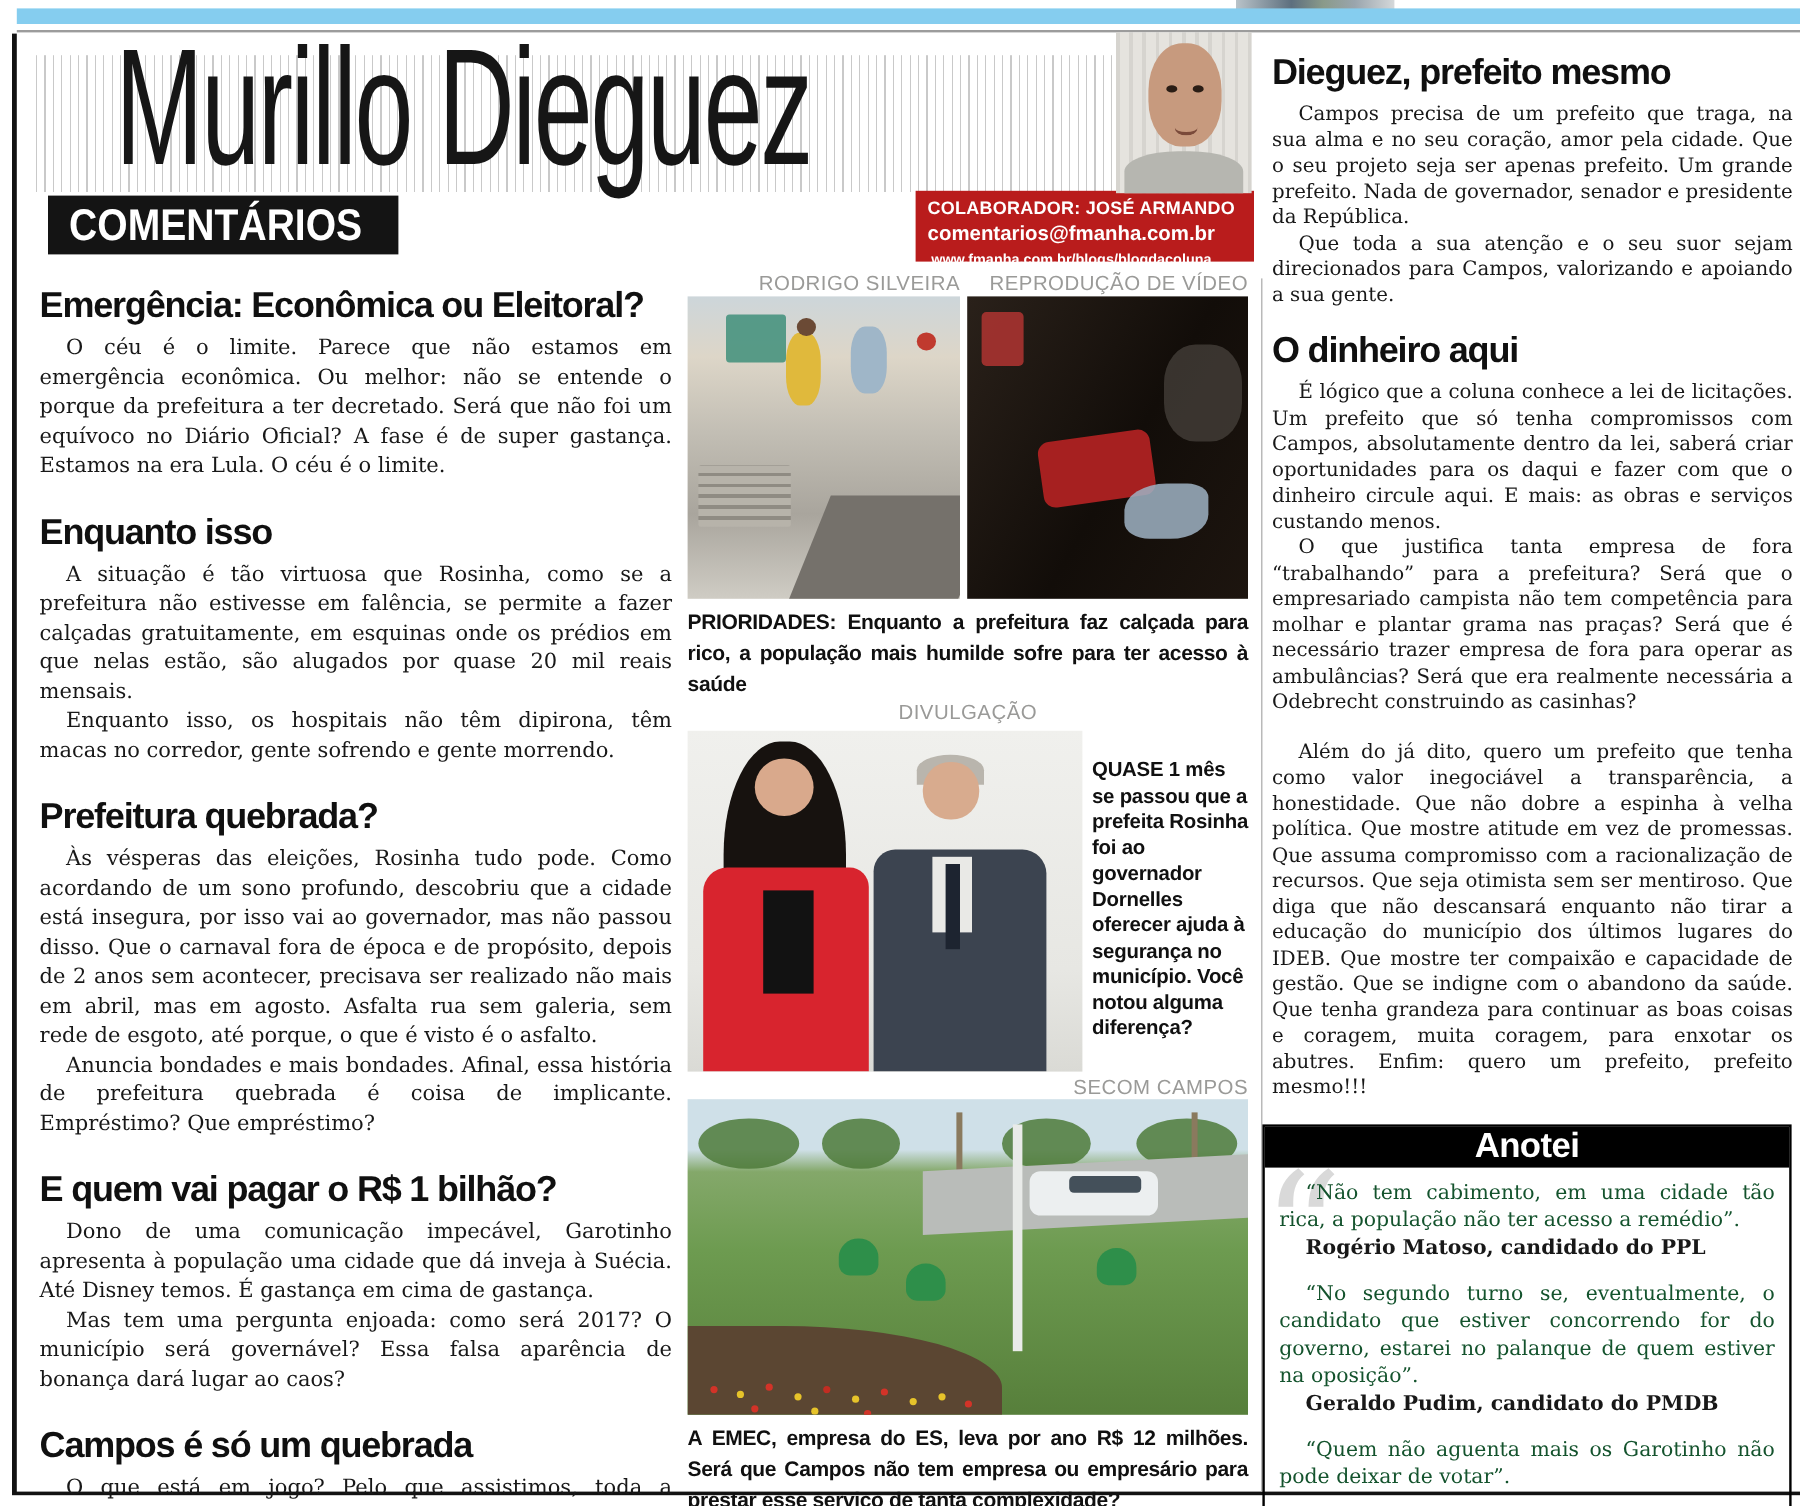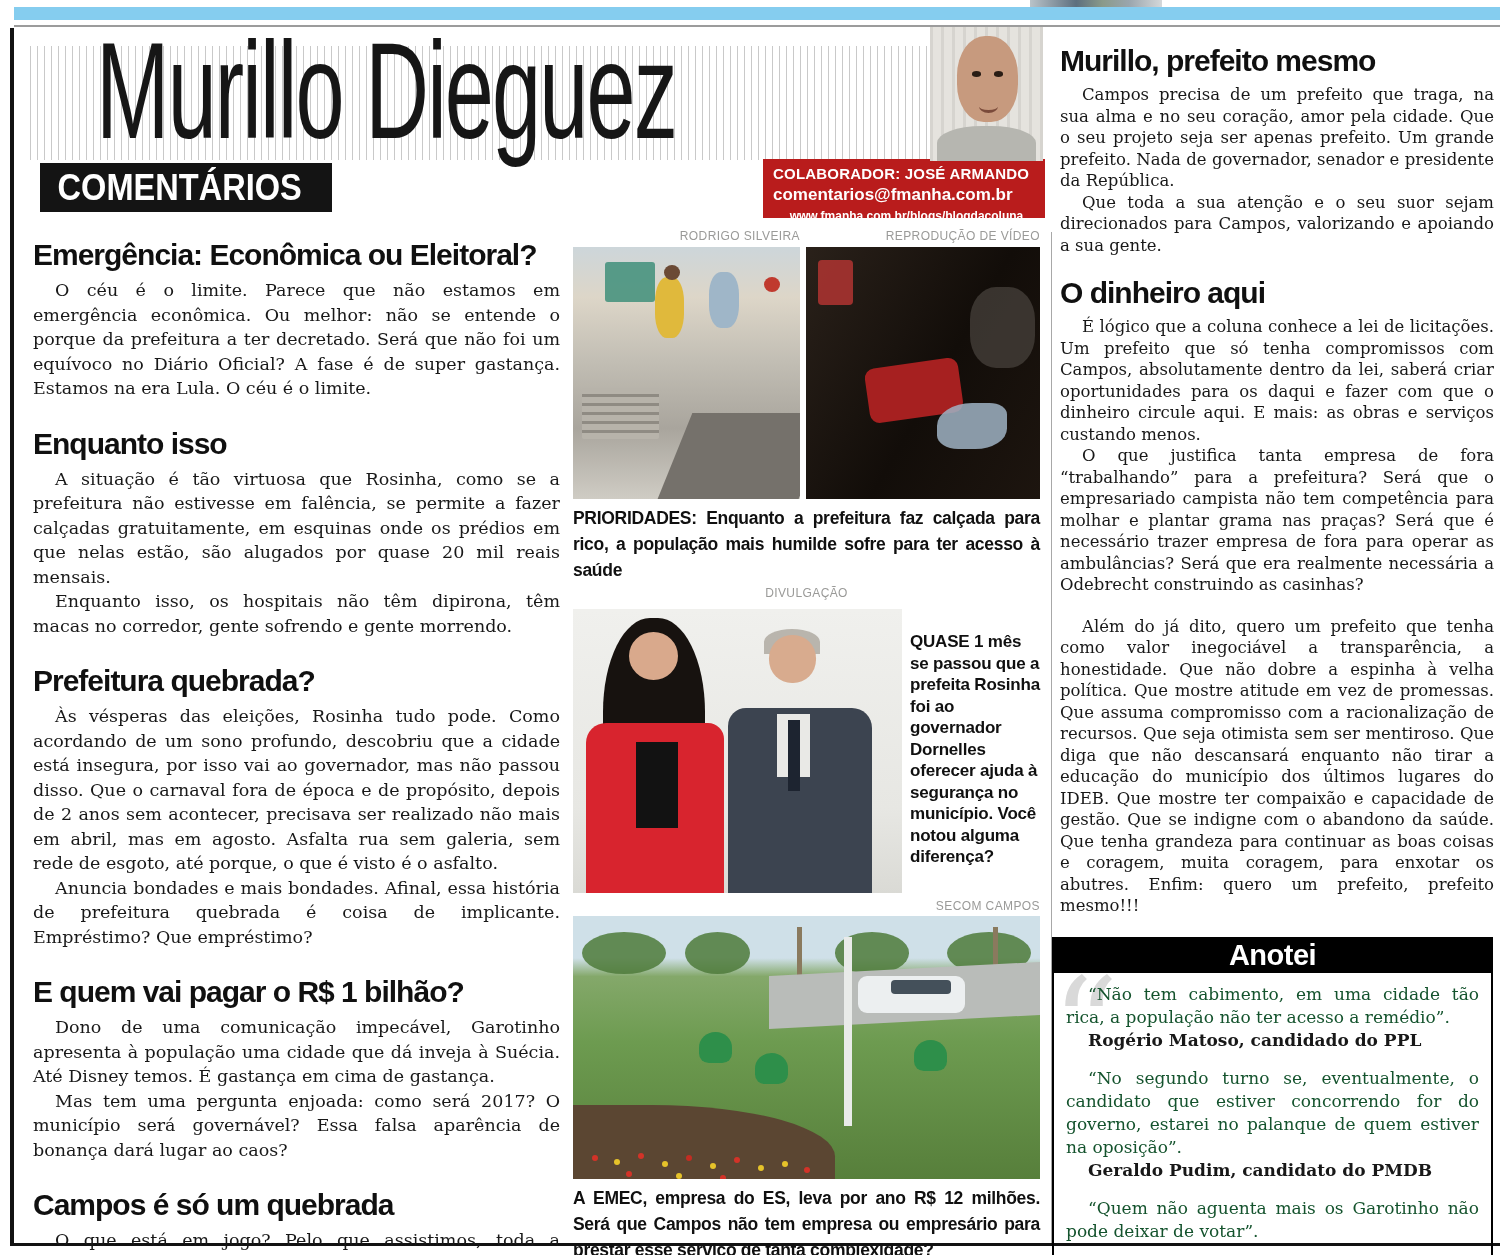--- a/index.html
+++ b/index.html
@@ -19,21 +19,21 @@
   .page-title{position:absolute;left:96px;top:20px;font-size:138px;line-height:140px;
       font-weight:400;color:#161616;white-space:nowrap;letter-spacing:-3px;
       transform:scaleX(0.64);transform-origin:left top;}
   .section-bar{position:absolute;left:40px;top:163px;width:292px;height:49px;background:#141414;}
   .section-bar span{display:inline-block;color:#fff;font-size:37px;font-weight:bold;
       line-height:49px;padding-left:20px;letter-spacing:0;transform:scaleX(0.88);transform-origin:left center;}
   .collab-box{position:absolute;left:763px;top:159px;width:282px;height:59px;background:#b91c1c;
       box-sizing:border-box;padding:6px 8px 0 10px;color:#fff;}
   .collab-label{font-size:15px;font-weight:bold;letter-spacing:.2px;margin-bottom:3px;}
   .collab-email{font-size:17px;font-weight:bold;margin-bottom:4px;}
-  .collab-url{font-size:12px;font-weight:bold;padding-left:3px;text-align:center;}
+  .collab-url{font-size:12px;font-weight:bold;padding-left:3px;}
 
   
   .columnist-photo{position:absolute;left:930px;top:27px;width:113px;height:134px;overflow:hidden;
       background:repeating-linear-gradient(90deg,#d6d4cf 0 3px,#e5e3de 3px 11px);}
   .head-shape{position:absolute;left:24%;top:7%;width:54%;height:64%;background:#c79a7e;
       border-radius:46% 46% 44% 44%;}
   .eye-shape{position:absolute;width:8%;height:4%;background:#2a1d15;border-radius:50%;}
   .mouth-shape{position:absolute;left:43%;top:54%;width:17%;height:8%;
       border-bottom:3px solid #7a4a3a;border-radius:0 0 50% 50%;}
   .shirt-shape{position:absolute;left:6%;bottom:-2%;width:88%;height:28%;background:#b6b6b0;
@@ -49,21 +49,21 @@
   .article h2{margin:0 0 6px 0;font-size:30px;line-height:34px;font-weight:bold;
       letter-spacing:-1px;color:#101010;}
   .article p{margin:0;font-family:"DejaVu Serif",serif;text-align:justify;text-indent:22px;color:#181818;}
   .left-col .article p{font-size:17.5px;line-height:24.5px;}
   .left-col .article{margin-bottom:26px;}
   .right-col .article p{font-size:16.5px;line-height:21.5px;}
   .right-col .article{margin-bottom:20px;}
 
   
   .mid-col{position:absolute;left:573px;top:229px;width:467px;}
-  .credit{font-size:12px;color:#9a9a98;letter-spacing:.4px;line-height:15px;}
+  .credit{font-size:17px;color:#9a9a98;letter-spacing:.4px;line-height:15px;}
   .credit-row{display:flex;justify-content:space-between;margin-bottom:3px;}
   .credit-row .credit{text-align:right;}
   .credit-row .credit:first-child{width:227px;}
   .credit-row .credit:last-child{width:234px;}
   .photo{position:relative;overflow:hidden;}
   .photo-row{display:flex;gap:6px;}
   .caption{font-weight:bold;font-size:17.5px;line-height:26px;letter-spacing:-.3px;
       color:#101010;margin-top:6px;text-align:justify;}
   .credit-center{text-align:center;margin:3px 0 2px 0;}
   .credit-right{text-align:right;margin:6px 0 2px 0;}
@@ -246,21 +246,21 @@
       <div class="shape worker-green w2"></div>
       <div class="shape worker-green w3"></div>
       <div class="shape flowerbed"></div>
       <div class="shape flower-dots"></div>
     </div>
     <div class="caption">A EMEC, empresa do ES, leva por ano R$ 12 milhões. Será que Campos não tem empresa ou empresário para prestar esse serviço de tanta complexidade?</div>
   </div>
 
   <div class="right-col">
     <section class="article">
-      <h2>Murillo, prefeito mesmo</h2>
+      <h2>Dieguez, prefeito mesmo</h2>
       <p>Campos precisa de um prefeito que traga, na sua alma e no seu coração, amor pela cidade. Que o seu projeto seja ser apenas prefeito. Um grande prefeito. Nada de governador, senador e presidente da República.</p>
       <p>Que toda a sua atenção e o seu suor sejam direcionados para Campos, valorizando e apoiando a sua gente.</p>
     </section>
     <section class="article">
       <h2>O dinheiro aqui</h2>
       <p>É lógico que a coluna conhece a lei de licitações. Um prefeito que só tenha compromissos com Campos, absolutamente dentro da lei, saberá criar oportunidades para os daqui e fazer com que o dinheiro circule aqui. E mais: as obras e serviços custando menos.</p>
       <p>O que justifica tanta empresa de fora “trabalhando” para a prefeitura? Será que o empresariado campista não tem competência para molhar e plantar grama nas praças? Será que é  necessário trazer empresa de fora para operar as ambulâncias? Será que  era realmente necessária a Odebrecht construindo as casinhas?</p>
     </section>
     <section class="article">
       <p>Além do já dito, quero um prefeito que tenha como valor inegociável a transparência, a honestidade. Que não dobre a espinha à velha política. Que mostre atitude em vez de promessas. Que assuma compromisso com a racionalização de recursos. Que seja otimista sem ser mentiroso. Que diga que não descansará enquanto não tirar a educação do município dos últimos lugares do IDEB. Que mostre ter compaixão e capacidade de gestão. Que se indigne com o abandono da saúde. Que tenha grandeza para continuar as boas coisas e coragem, muita coragem, para enxotar os abutres. Enfim: quero um prefeito, prefeito mesmo!!!</p>

